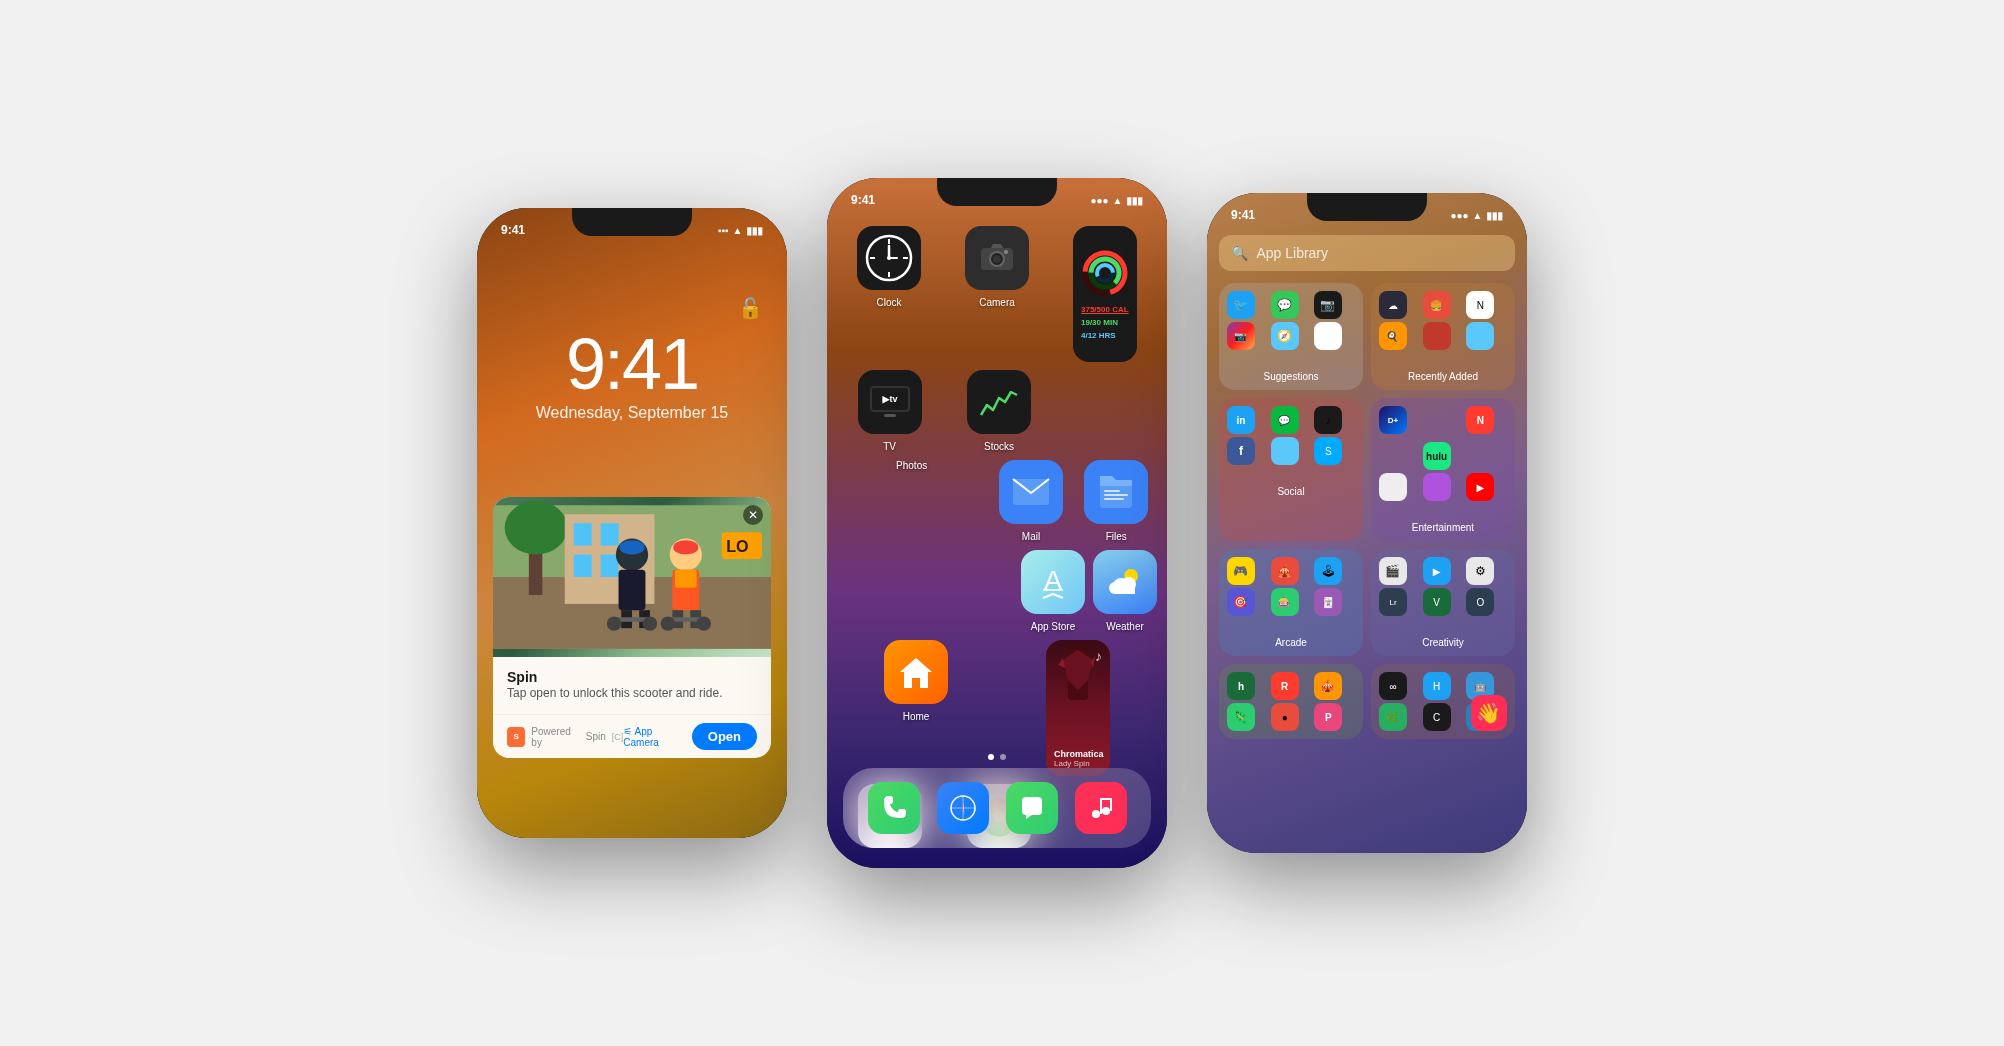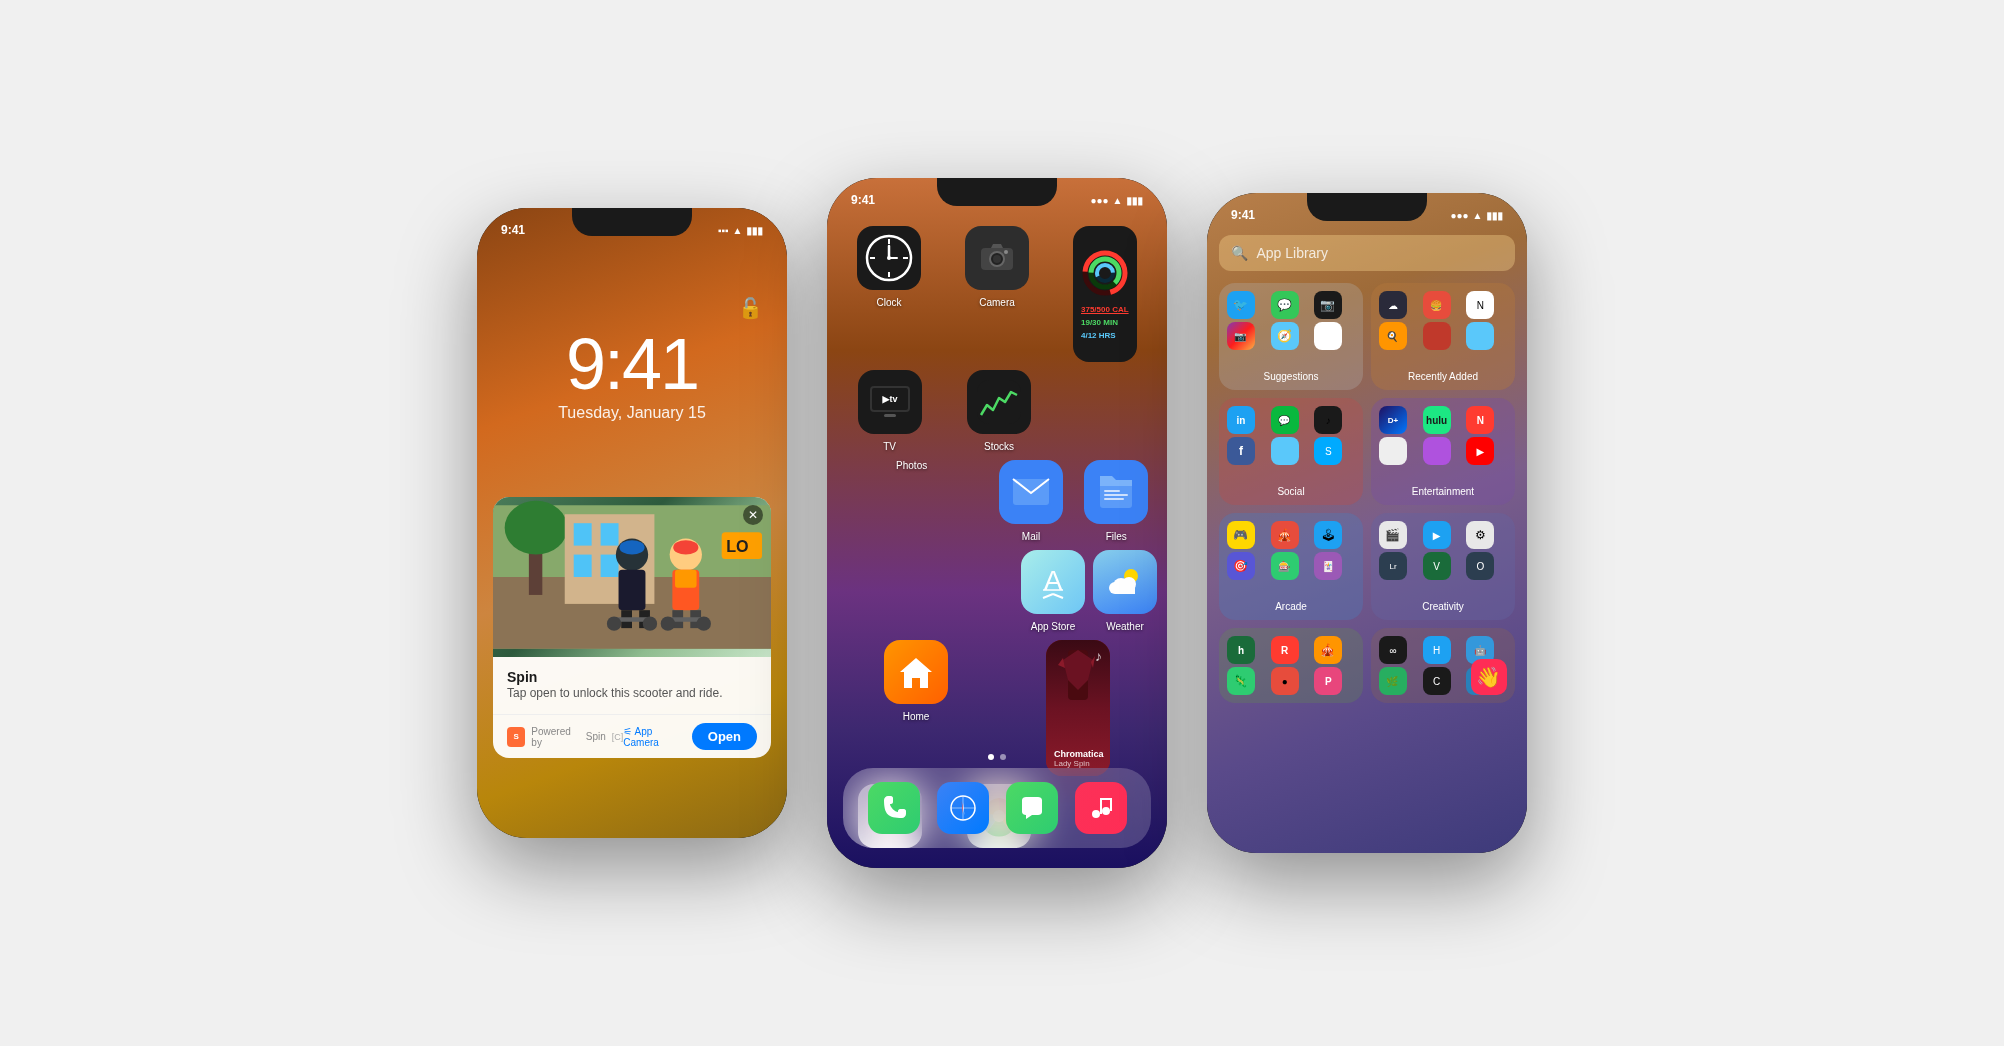--- a/index.html
+++ b/index.html
@@ -363,21 +363,21 @@
             <span>▪▪▪</span>
             <span>▲</span>
             <span>▮▮▮</span>
           </div>
         </div>
 
         <div class="lock-icon">🔓</div>
 
         <div class="lock-time">
           <div class="big-time">9:41</div>
-          <div class="date">Tuesday, January 15</div>
+          <div class="date">Wednesday, September 15</div>
         </div>
 
         <div class="notification-card">
 
           <div class="notif-image">
 
             <svg width="100%" height="160" viewBox="0 0 310 160">
 
               <rect width="310" height="160" fill="#87A96B"></rect>
               <rect y="80" width="310" height="80" fill="#8B7355"></rect>
@@ -794,21 +794,21 @@
               👋
             </div>
             <div class="lib-folder-label">Social</div>
           </div>
 
           <div class="lib-folder lib-folder-entertainment">
             <div class="lib-folder-icons">
               <div class="lib-app-icon" style="background:linear-gradient(135deg,#1f1061,#0078ff);">
                   <span style="color:white;font-size:8px;font-weight:700;">D+</span>
                 </div>
-              <div class="lib-app-icon" style="background:#1ce783;">
+              <div class="lib-app-icon" style="background:#1ce783;margin-top:36px;">
                   <span style="color:#1a1a1a;font-size:10px;font-weight:700;">hulu</span>
                 </div>
               <div class="lib-app-icon bg-red">
                   <span style="color:white;font-size:10px;font-weight:700;">N</span>
                 </div>
               <div class="lib-app-icon" style="background:#eee;"></div>
               <div class="lib-app-icon bg-purple"></div>
               <div class="lib-app-icon" style="background:#ff0000;">
                   <span style="color:white;font-size:10px;">▶</span>
                 </div>

